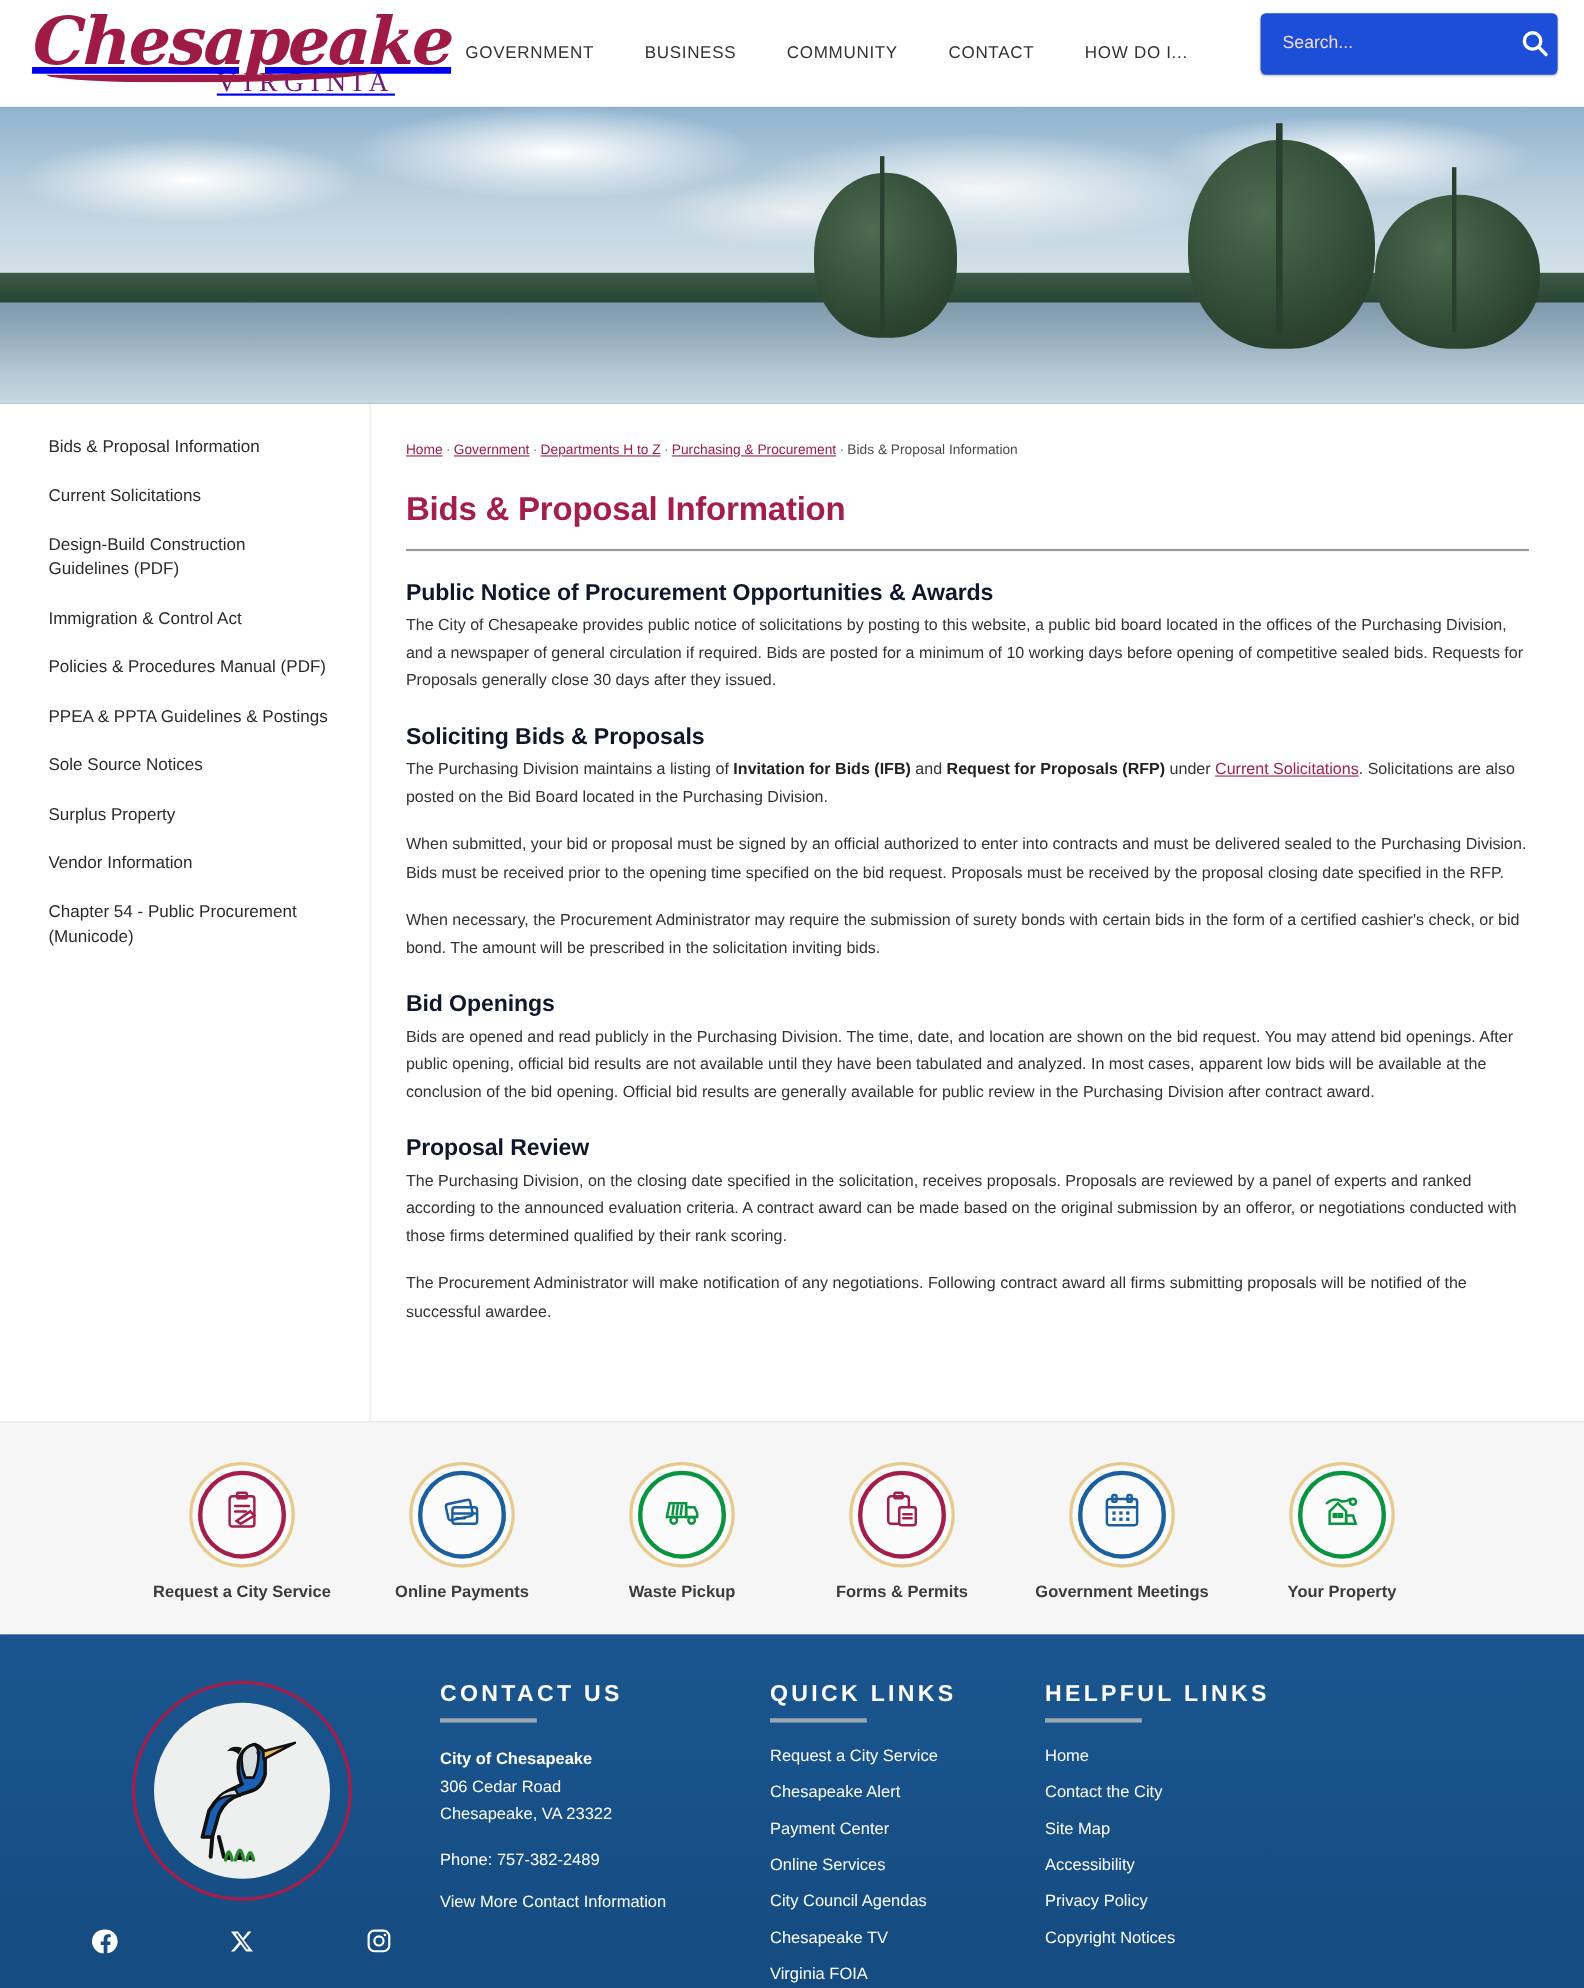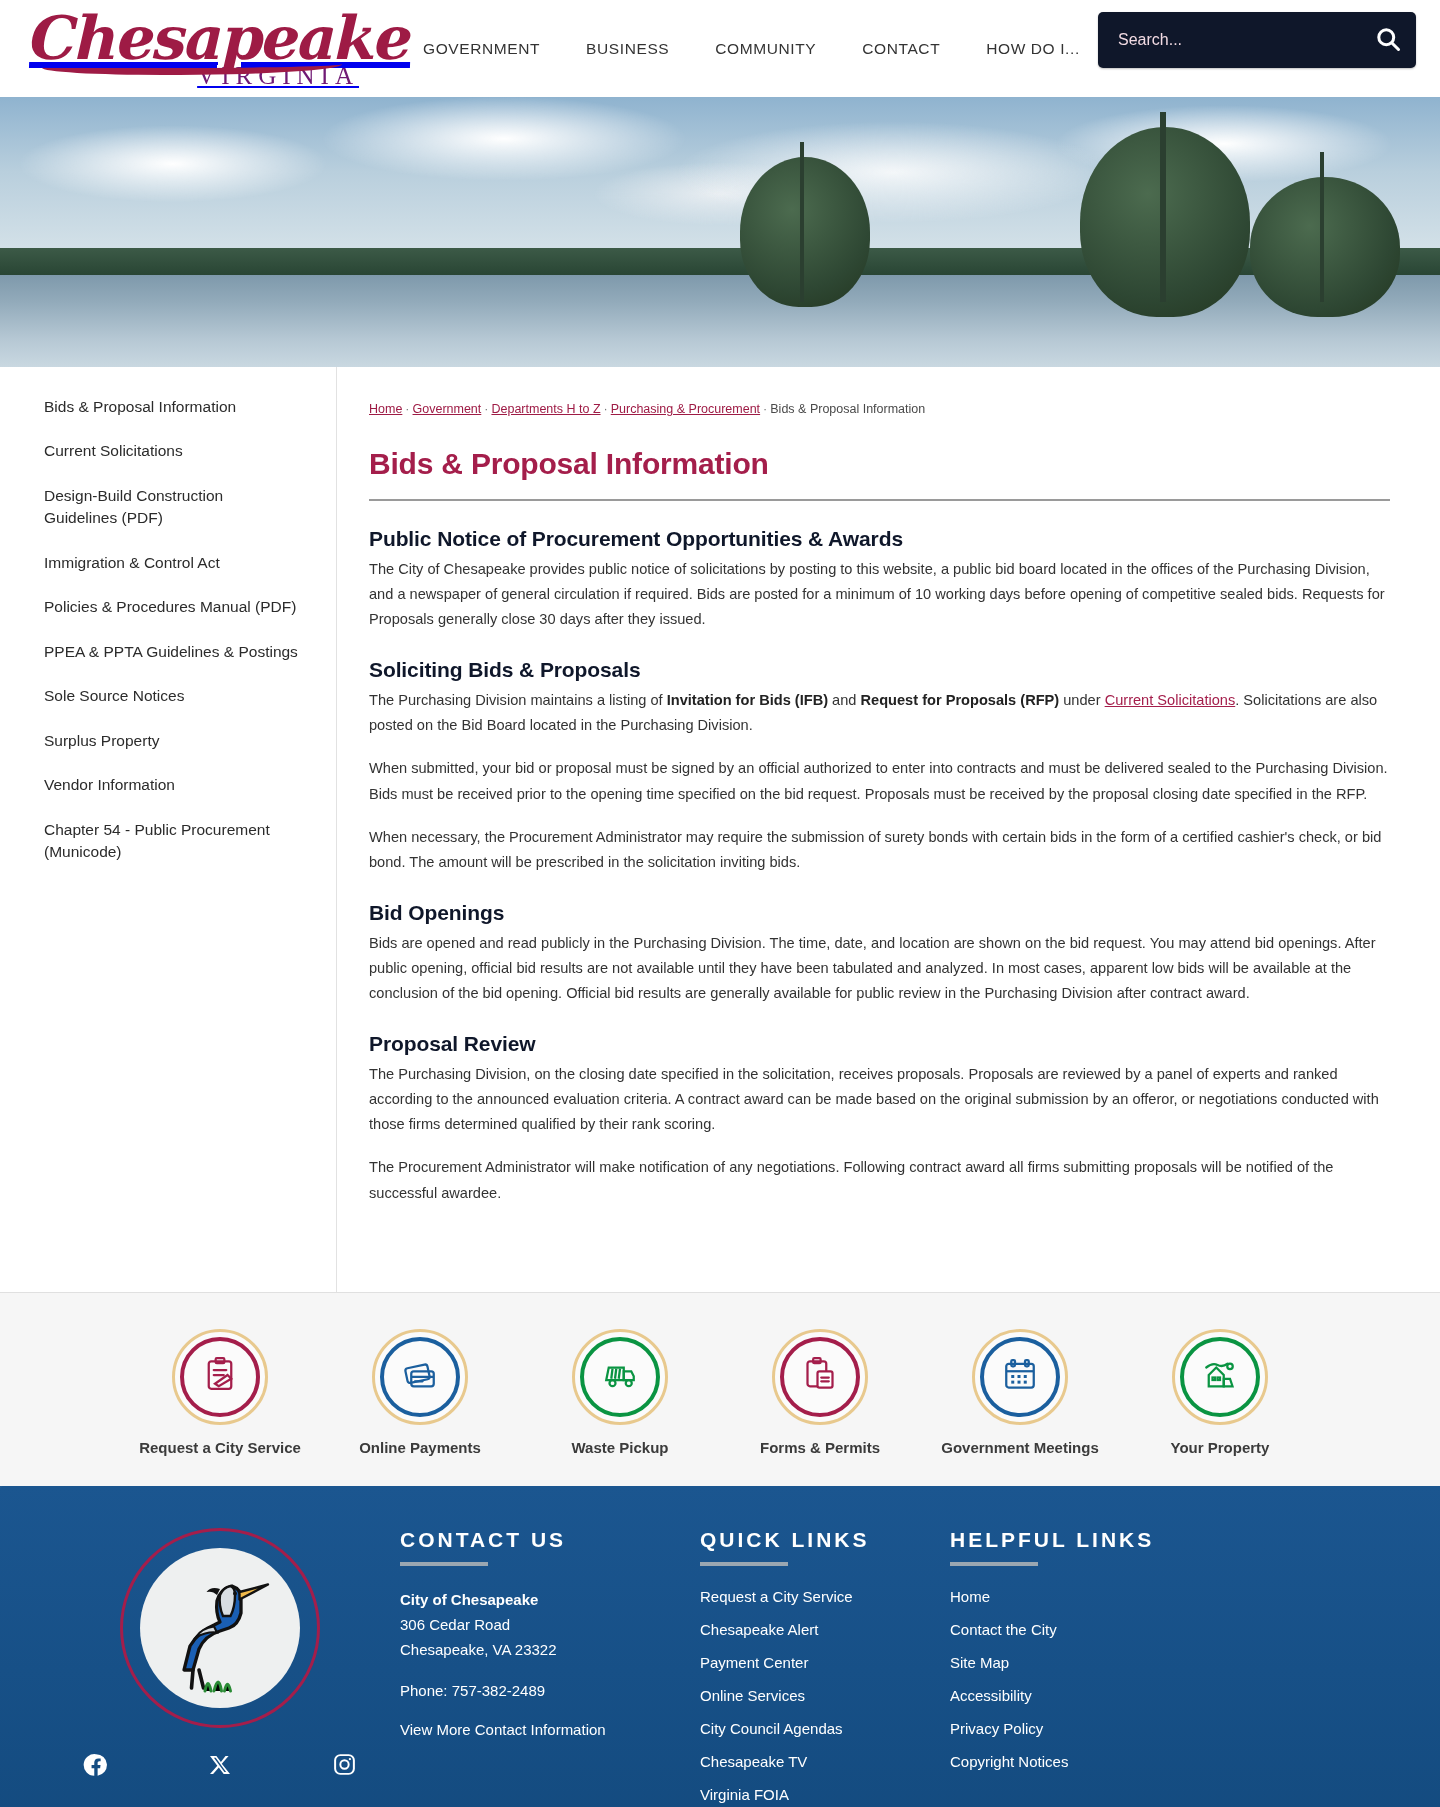--- a/index.html
+++ b/index.html
@@ -66,23 +66,23 @@
     font-size: 15.5px;
     letter-spacing: 0.6px;
     color: #333333;
     text-decoration: none;
     white-space: nowrap;
   }
   .search-box {
     position: absolute;
     right: 24px;
     top: 12px;
-    width: 318px;
+    width: 270px;
     height: 56px;
-    background: #0f172a;
+    background: #1d4ed8;
     border-radius: 5px;
     display: flex;
     align-items: center;
     box-shadow: 0 1px 2px rgba(0,0,0,.25);
   }
   .search-box input {
     flex: 1;
     background: transparent;
     border: none;
     outline: none;

